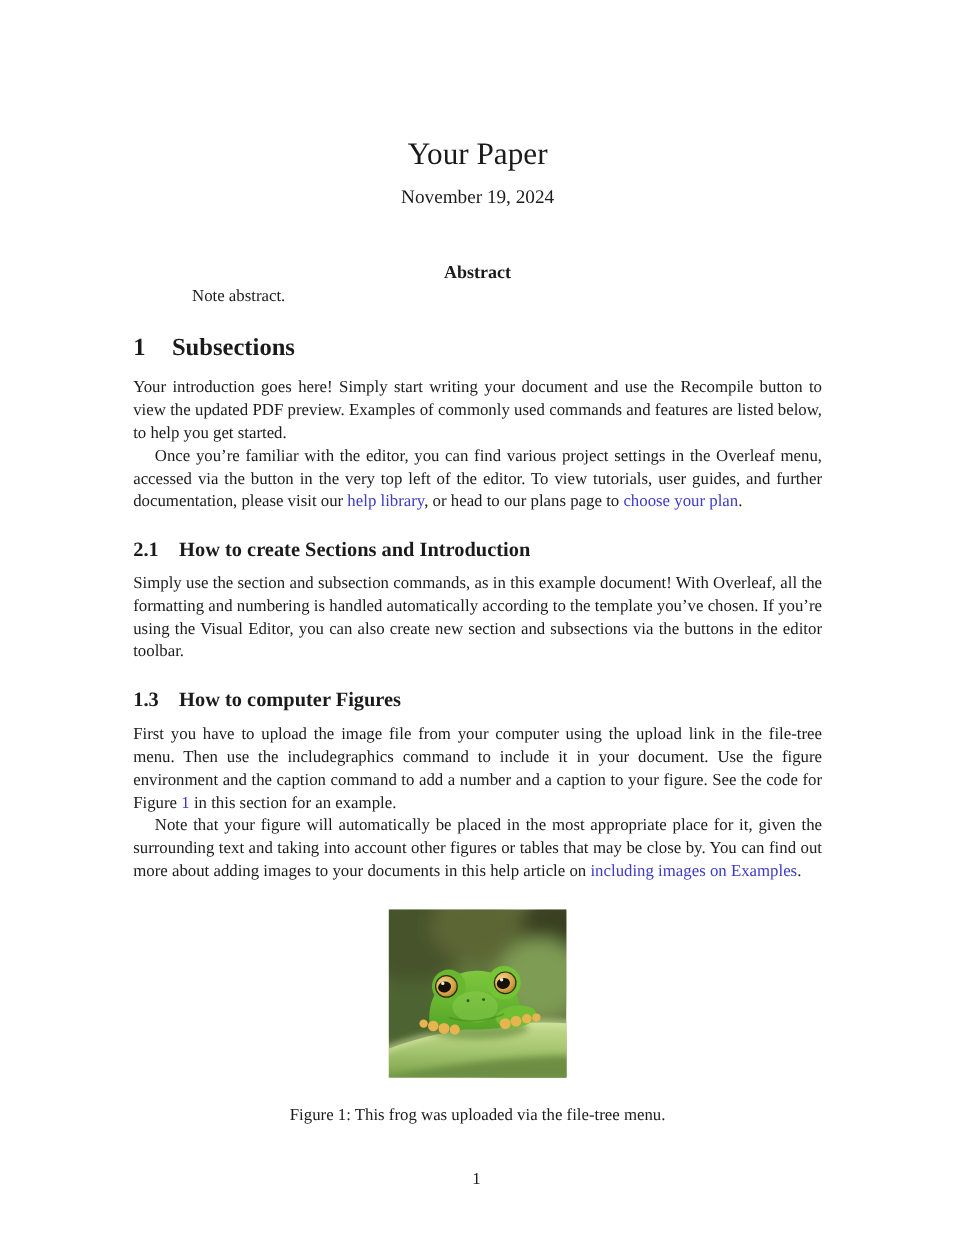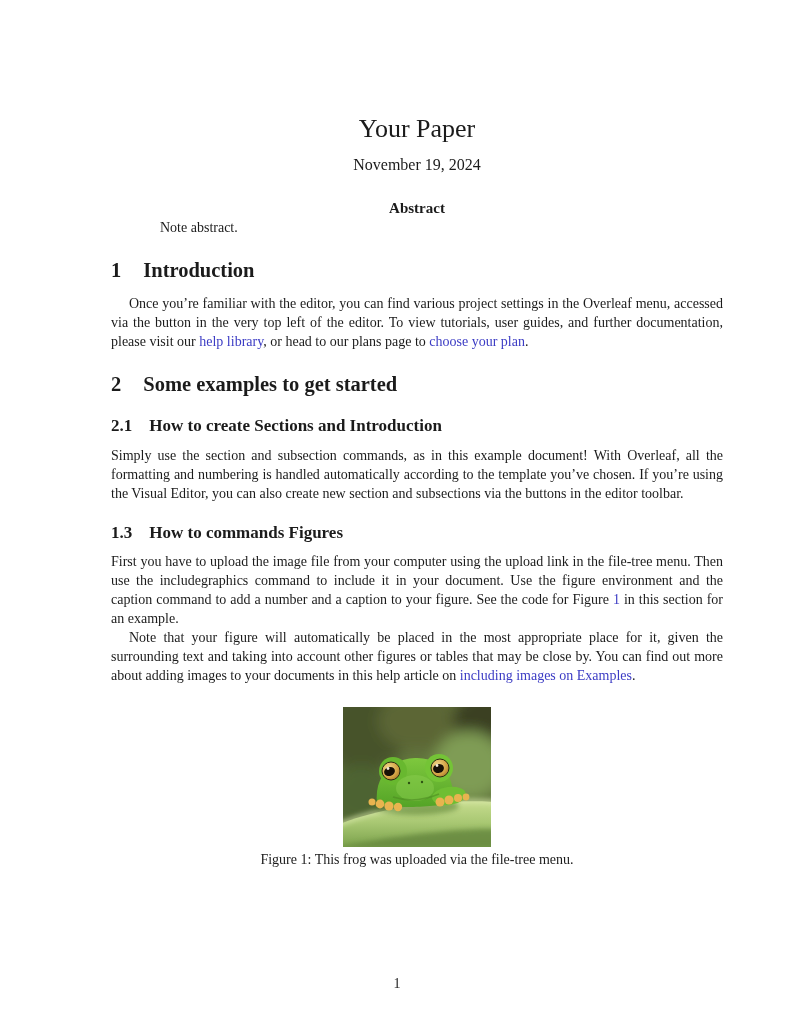--- a/index.html
+++ b/index.html
@@ -13,21 +13,21 @@
     position: relative;
     width: 794px;
     height: 1028px;
     margin: 0 auto;
     background: var(--page_bg);
     color: var(--text);
     font-family: "Liberation Serif", "DejaVu Serif", serif;
     overflow: hidden;
   }
   .content {
-    padding: 0 71px 0 111px;
+    padding: 0 109px 0 111px;
   }
   
   .doc-title {
     margin: 113px 0 0 0;
     text-align: center;
     font-size: 26px;
     font-weight: normal;
     line-height: 1.2;
   }
   .doc-author {
@@ -36,21 +36,21 @@
     font-size: 16px;
     line-height: 20px;
   }
   .doc-date {
     margin-top: 11px;
     text-align: center;
     font-size: 16px;
     line-height: 20px;
   }
   
-  .abstract { margin-top: 24px; }
+  .abstract { margin-top: 44px; }
   .abstract-heading {
     text-align: center;
     font-size: 15px;
     font-weight: bold;
     line-height: 18px;
   }
   .abstract-body {
     margin: 2px 0 0 0;
     padding: 0 32px;
     font-size: 14px;
@@ -86,20 +86,21 @@
   }
   
   .figure-block { margin-top: 22px; text-align: center; }
   .figure-image-wrap {
     display: inline-block;
     width: 148px;
     height: 140px;
     line-height: 0;
   }
   .figure-caption {
+    margin-top: 18px;
     text-align: center;
     font-size: 14px;
     line-height: 18px;
   }
   
   .page-footer {
     position: absolute;
     left: 0; right: 0;
     top: 976px;
     text-align: center;
@@ -114,35 +115,33 @@
 
     <h1 class="doc-title">Your Paper</h1>
     <div class="doc-date">November 19, 2024</div>
 
     <div class="abstract">
       <div class="abstract-heading">Abstract</div>
       <p class="abstract-body">Note abstract.</p>
     </div>
 
     <h2 class="section">
-      <span class="sec-num">1</span><span>Introduction</span>
+      <span class="sec-num">1</span><span>Subsections</span>
     </h2>
+    <p class="body-par">Your introduction goes here! Simply start writing your document and use the Recompile button to view the updated PDF preview. Examples of commonly used commands and features are listed below, to help you get started.</p>
     <p class="body-par indent"><span>Once you’re familiar with the editor, you can find various project settings in the Overleaf menu, accessed via the button in the very top left of the editor. To view tutorials, user guides, and further documentation, please visit our </span><a class="doc-link">help library</a><span>, or head to our plans page to </span><a class="doc-link">choose your plan</a><span>.</span></p>
 
-    <h2 class="section">
-      <span class="sec-num">2</span><span>Some examples to get started</span>
-    </h2>
 
     <h3 class="subsection">
       <span class="sub-num">2.1</span><span>How to create Sections and Introduction</span>
     </h3>
     <p class="body-par">Simply use the section and subsection commands, as in this example document! With Overleaf, all the formatting and numbering is handled automatically according to the template you’ve chosen. If you’re using the Visual Editor, you can also create new section and subsections via the buttons in the editor toolbar.</p>
 
     <h3 class="subsection">
-      <span class="sub-num">1.3</span><span>How to commands Figures</span>
+      <span class="sub-num">1.3</span><span>How to computer Figures</span>
     </h3>
     <p class="body-par"><span>First you have to upload the image file from your computer using the upload link in the file-tree menu. Then use the includegraphics command to include it in your document. Use the figure environment and the caption command to add a number and a caption to your figure. See the code for Figure </span><a class="doc-link">1</a><span> in this section for an example.</span></p>
     <p class="body-par indent"><span>Note that your figure will automatically be placed in the most appropriate place for it, given the surrounding text and taking into account other figures or tables that may be close by. You can find out more about adding images to your documents in this help article on </span><a class="doc-link">including images on Examples</a><span>.</span></p>
 
     <div class="figure-block">
       <div class="figure-image-wrap" title="A bright green frog with golden eyes sitting on a light green branch">
         <svg viewBox="0 0 148 140" width="148" height="140">
           <defs>
             <filter id="blurBg" x="-30%" y="-30%" width="160%" height="160%">
                 <feGaussianBlur stdDeviation="7"></feGaussianBlur>

